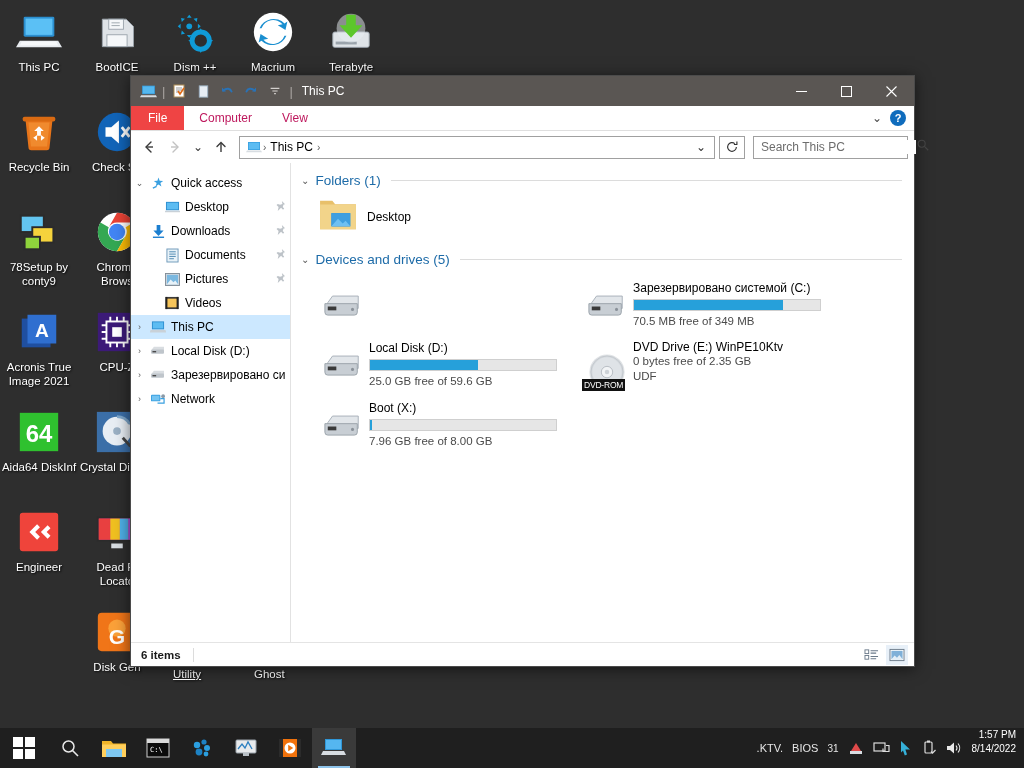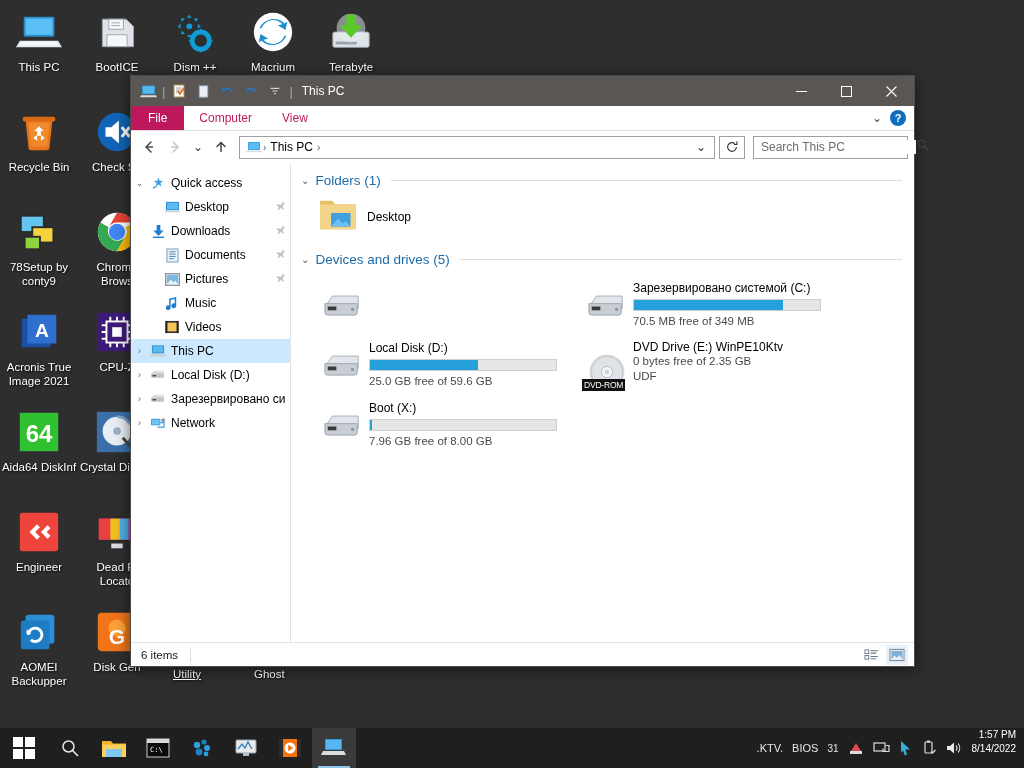--- a/index.html
+++ b/index.html
@@ -70,21 +70,21 @@
     color: #ffffff;
   }
 
   .ribbon {
     height: 25px; background: #ffffff;
     display: flex; align-items: stretch;
     border-bottom: 1px solid #dfdfdf;
     flex: 0 0 25px;
   }
   .tab-file {
-    background: #be185d; color: #ffffff;
+    background: #ef4444; color: #ffffff;
     font-size: 12px; padding: 0 17px;
     display: flex; align-items: center;
   }
   .tab {
     font-size: 12px; color: #be185d;
     padding: 0 15px;
     display: flex; align-items: center;
   }
   .ribbon-right {
     margin-left: auto; display: flex; align-items: center;
@@ -212,20 +212,21 @@
     background: #111; color: #fff; font-size: 8.5px;
     padding: 1px 2px; letter-spacing: -0.2px;
   }
 
   .statusbar {
     height: 24px; background: #ffffff;
     border-top: 1px solid #e4e4e4;
     display: flex; align-items: center;
     padding: 0 6px 0 10px;
     flex: 0 0 24px;
+    font-weight: bold;
   }
   .status-text { font-size: 11.5px; color: #1a1a1a; }
   .status-sep { width: 1px; height: 14px; background: #dcdcdc; margin-left: 12px; }
   .view-btns { margin-left: auto; display: flex; gap: 4px; align-items: center; }
   .view-btn {
     width: 22px; height: 20px;
     display: flex; align-items: center; justify-content: center;
   }
   .view-btn.active { background: #e8f0f8; }
 
@@ -322,31 +323,20 @@
       </div>
       <div class="desk-icon">
         <div class="desk-glyph">
           <svg width="46" height="46" viewBox="0 0 48 48">
             <rect x="4" y="4" width="40" height="40" rx="3" fill="#ef443b"></rect>
             <path d="M14 24l8-8 3 3-5 5 5 5-3 3z" fill="#fff"></path>
             <path d="M26 24l7-7 3 3-4 4 4 4-3 3z" fill="#fff"></path>
           </svg>
         </div>
         <div class="desk-label">Engineer</div>
-      </div>
-      <div class="desk-icon">
-        <div class="desk-glyph">
-          <svg width="46" height="46" viewBox="0 0 48 48">
-            <rect x="10" y="6" width="30" height="30" rx="3" fill="#2b8fd8"></rect>
-            <rect x="5" y="12" width="30" height="30" rx="3" fill="#1d7cc4"></rect>
-            <path d="M13 27a7 7 0 1 1 2.5 5.3" stroke="#fff" stroke-width="3" fill="none"></path>
-            <path d="M11 21v5h5z" fill="#fff"></path>
-          </svg>
-        </div>
-        <div class="desk-label">AOMEI Backupper</div>
       </div>
     </div>
     <div class="desk-col" style="left: 78px;">
       <div class="desk-icon">
         <div class="desk-glyph">
           <svg width="44" height="44" viewBox="0 0 48 48">
             <path d="M8 10h26l8 8v22H8z" fill="#dfe3e7" stroke="#9aa3ab"></path>
             <rect x="15" y="10" width="16" height="11" fill="#f5f7f9" stroke="#9aa3ab"></rect>
             <rect x="13" y="27" width="22" height="13" fill="#f5f7f9" stroke="#9aa3ab"></rect>
             <path d="M18 14h9M18 17h9" stroke="#9aa3ab"></path>
@@ -651,29 +641,20 @@
             <svg width="15" height="13" viewBox="0 0 16 14">
               <rect x="0.5" y="0.5" width="15" height="13" fill="#cfd7de" stroke="#7f8b96"></rect>
               <rect x="2" y="2" width="12" height="10" fill="#7ab8e0"></rect>
               <path d="M2 12l4-5 3 3 2-2 3 4z" fill="#e8f2f8"></path>
             </svg>
           </span>
           <span style="white-space: nowrap;">Pictures</span>
           <span class="pin"><svg width="11" height="11" viewBox="0 0 12 12">
               <path d="M7.5 1l3.5 3.5-1.6.4-1 2.6L10 9.4 8.8 10.6 6.6 8.4 3 12l.9-4.3L1.7 5.5 3 4.3l2.5 1 2.6-1z" fill="#9aa3ab"></path>
             </svg></span>
-        </div>
-        <div class="tree-row" style="padding-left: 14px;">
-          <span class="chev"></span>
-          <span class="tree-ico">
-            <svg width="13" height="15" viewBox="0 0 14 16">
-              <path d="M11 1v9.5a2.6 2.6 0 1 1-1.6-2.4V3.2L5 4.3v8.2a2.6 2.6 0 1 1-1.6-2.4V3z" fill="#1c7fd0"></path>
-            </svg>
-          </span>
-          <span style="white-space: nowrap;">Music</span>
         </div>
         <div class="tree-row" style="padding-left: 14px;">
           <span class="chev"></span>
           <span class="tree-ico">
             <svg width="14" height="14" viewBox="0 0 15 15">
               <rect x="0.5" y="1" width="14" height="13" fill="#3c3c3c"></rect>
               <rect x="2.5" y="3" width="10" height="9" fill="#f0a830"></rect>
               <path d="M2.5 3h10v9h-10z" fill="#f5c45a"></path>
               <rect x="0.5" y="1" width="2" height="13" fill="#222"></rect>
               <rect x="12.5" y="1" width="2" height="13" fill="#222"></rect>

